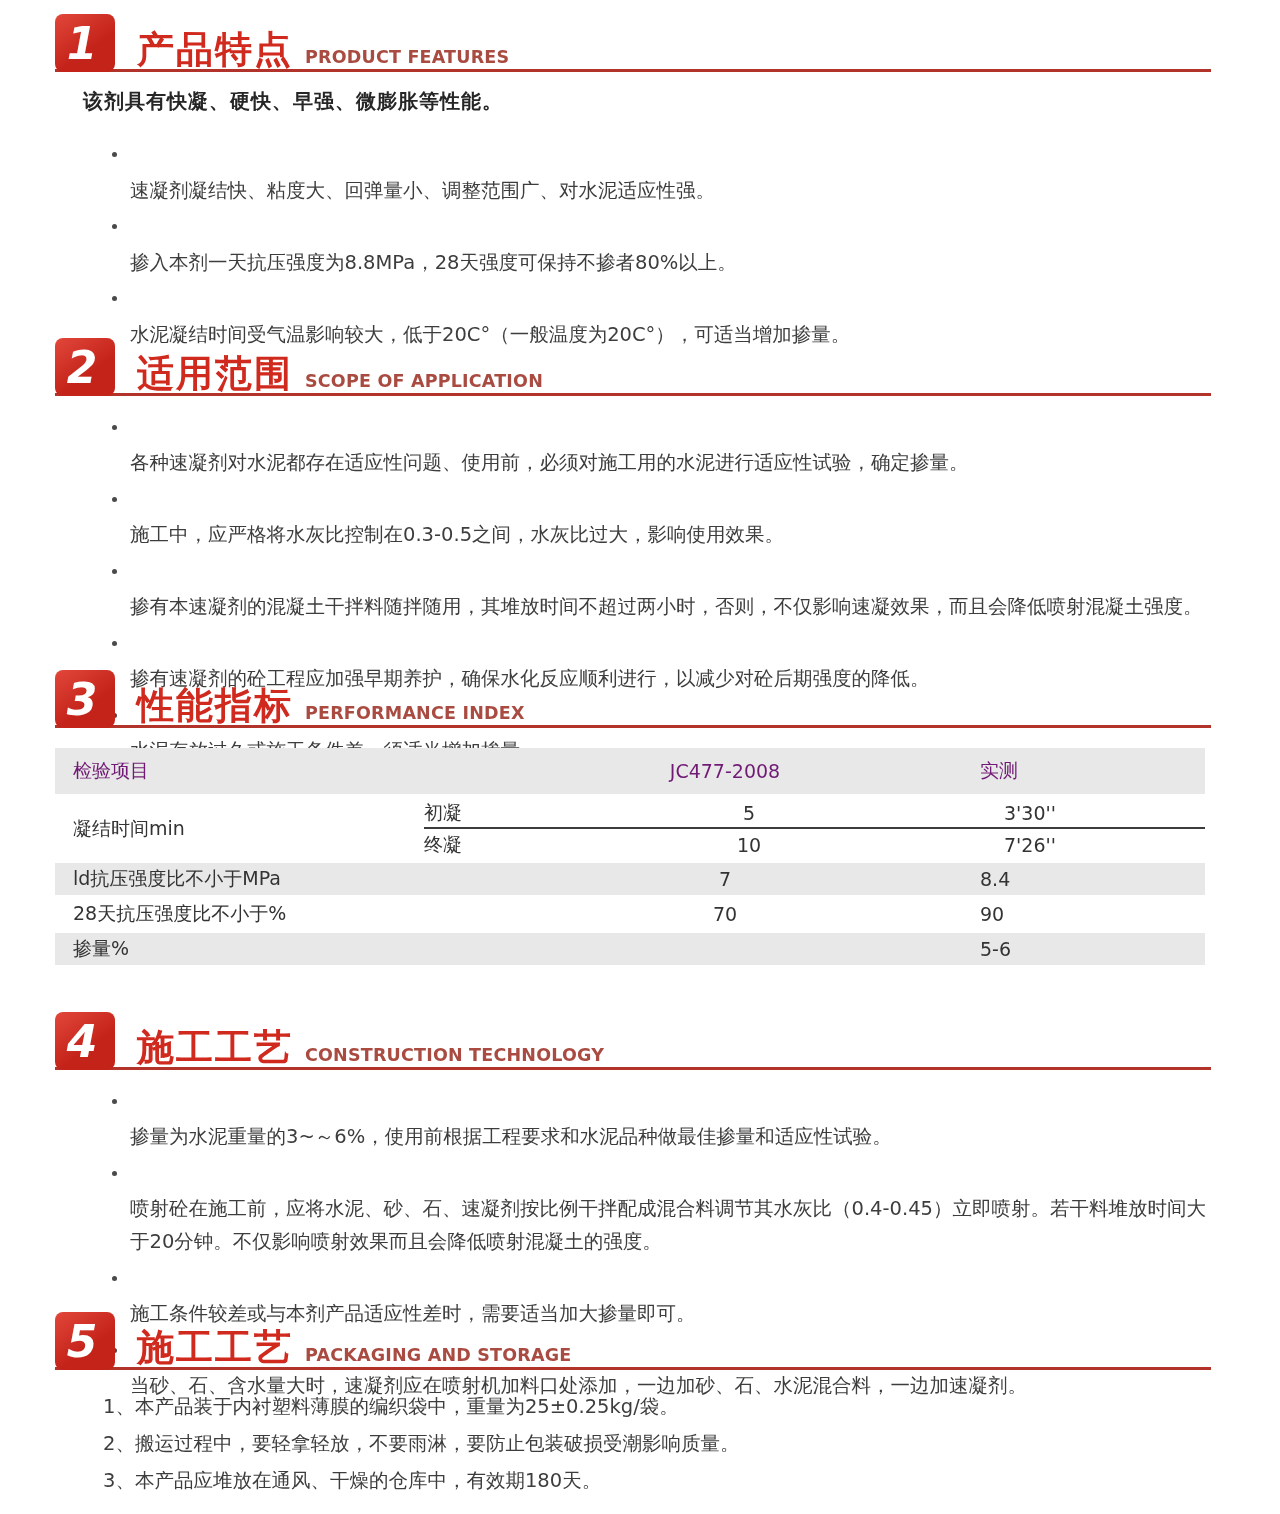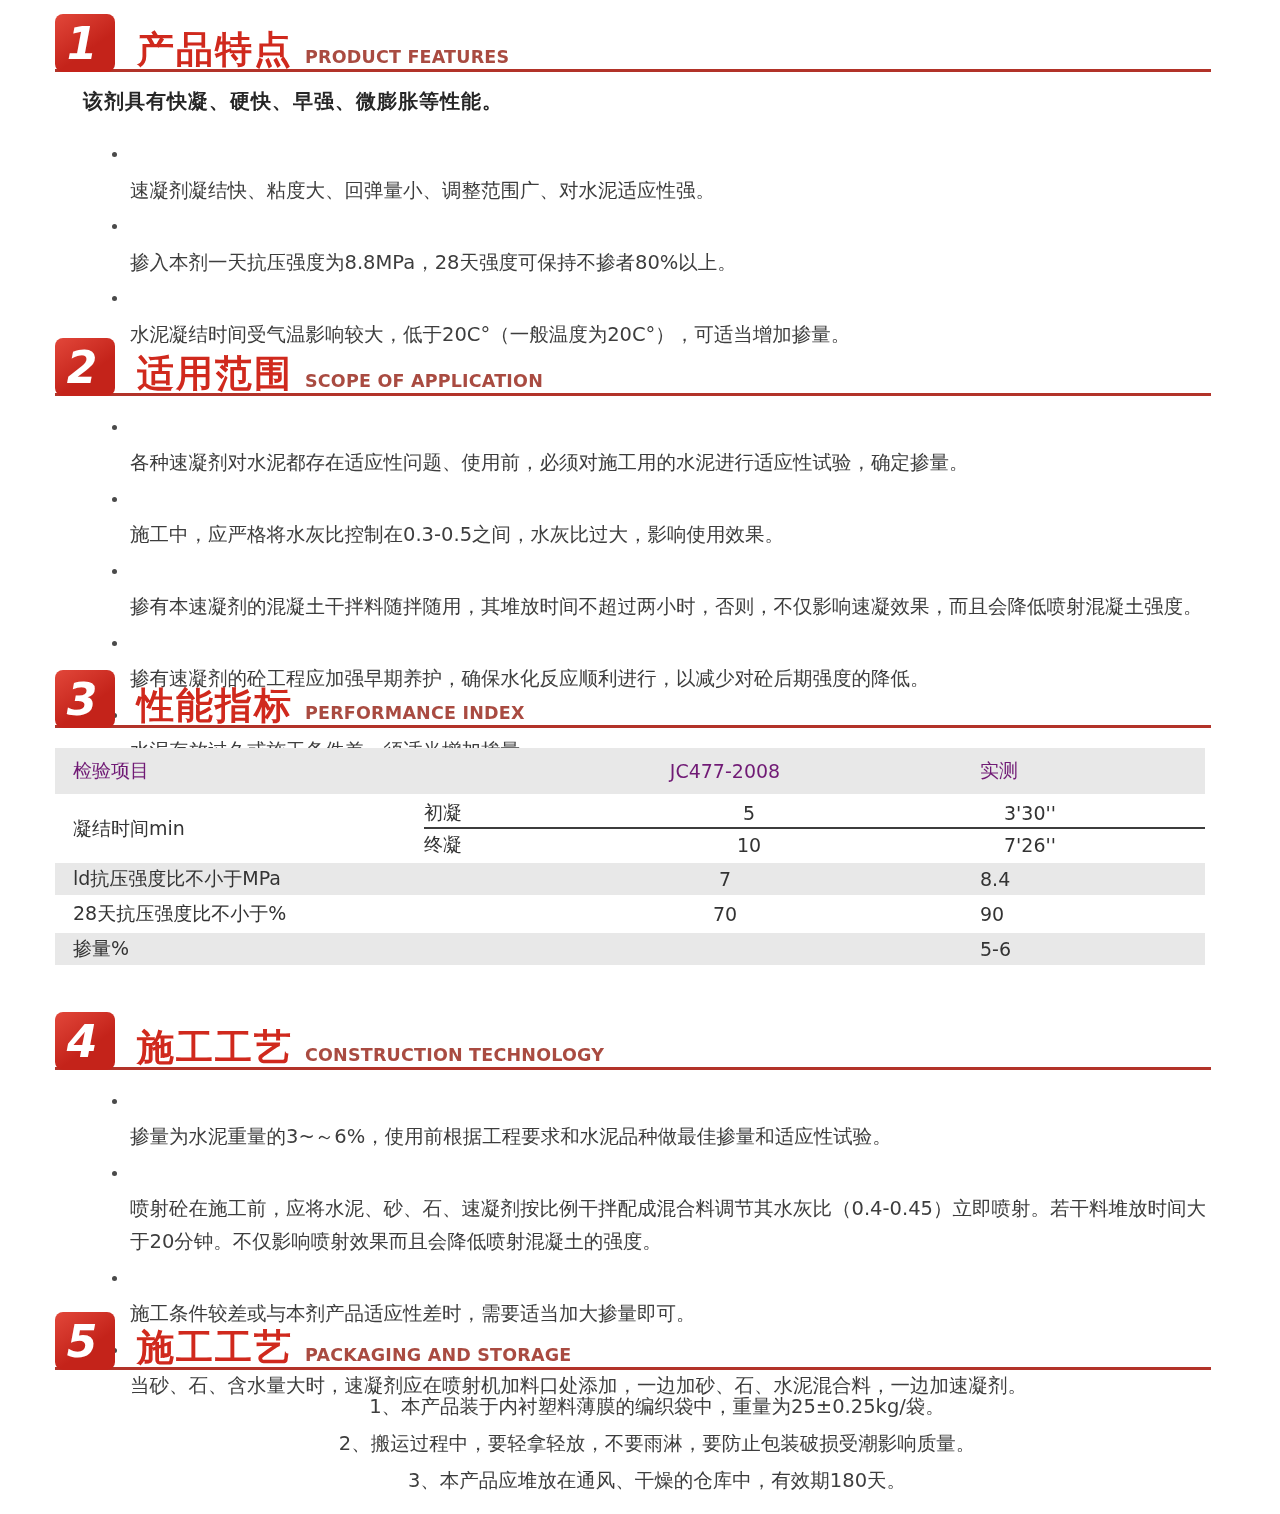--- a/index.html
+++ b/index.html
@@ -80,21 +80,21 @@
     display:grid; grid-template-columns:345px 200px 250px 1fr;
     height:32px; align-items:center; margin-bottom:3px;
   }
   .t-row.gray{ background:#e8e8e8; }
   .t-row .c1{ padding-left:18px; }
   .t-row .c3{ text-align:center; }
   .t-row .c4{ padding-left:130px; }
 
   
   .numlist{ padding:18px 0 0 48px; }
-  .numitem{ font-size:19.5px; line-height:37px; color:#3d3d3d;text-align:center; }
+  .numitem{ font-size:19.5px; line-height:37px; color:#3d3d3d; }
 </style>
 </head>
 <body>
 
 <div class="section" id="s1">
   <div class="sec-header">
     <div class="badge">1</div>
     <div class="zh-title">产品特点</div>
     <div class="en-title">PRODUCT FEATURES</div>
   </div>

